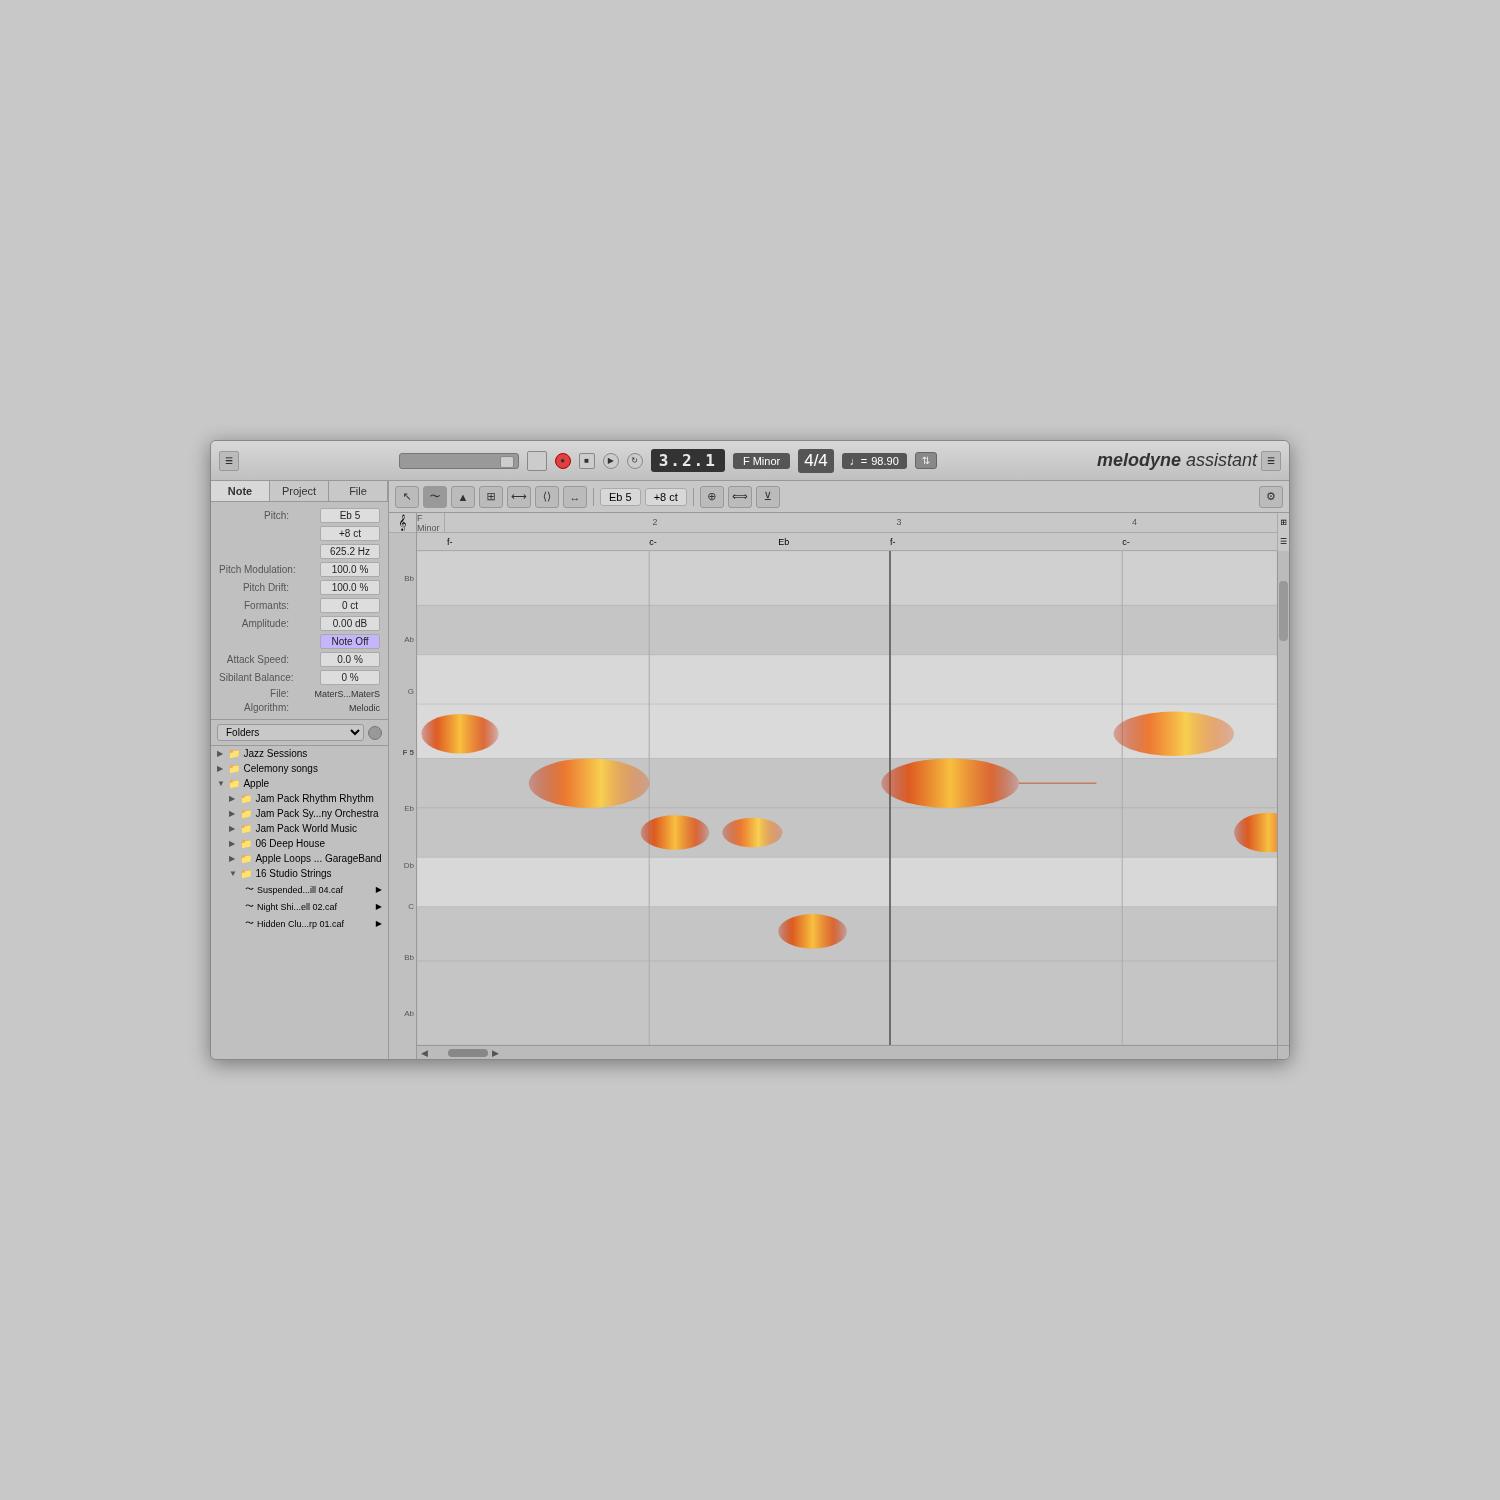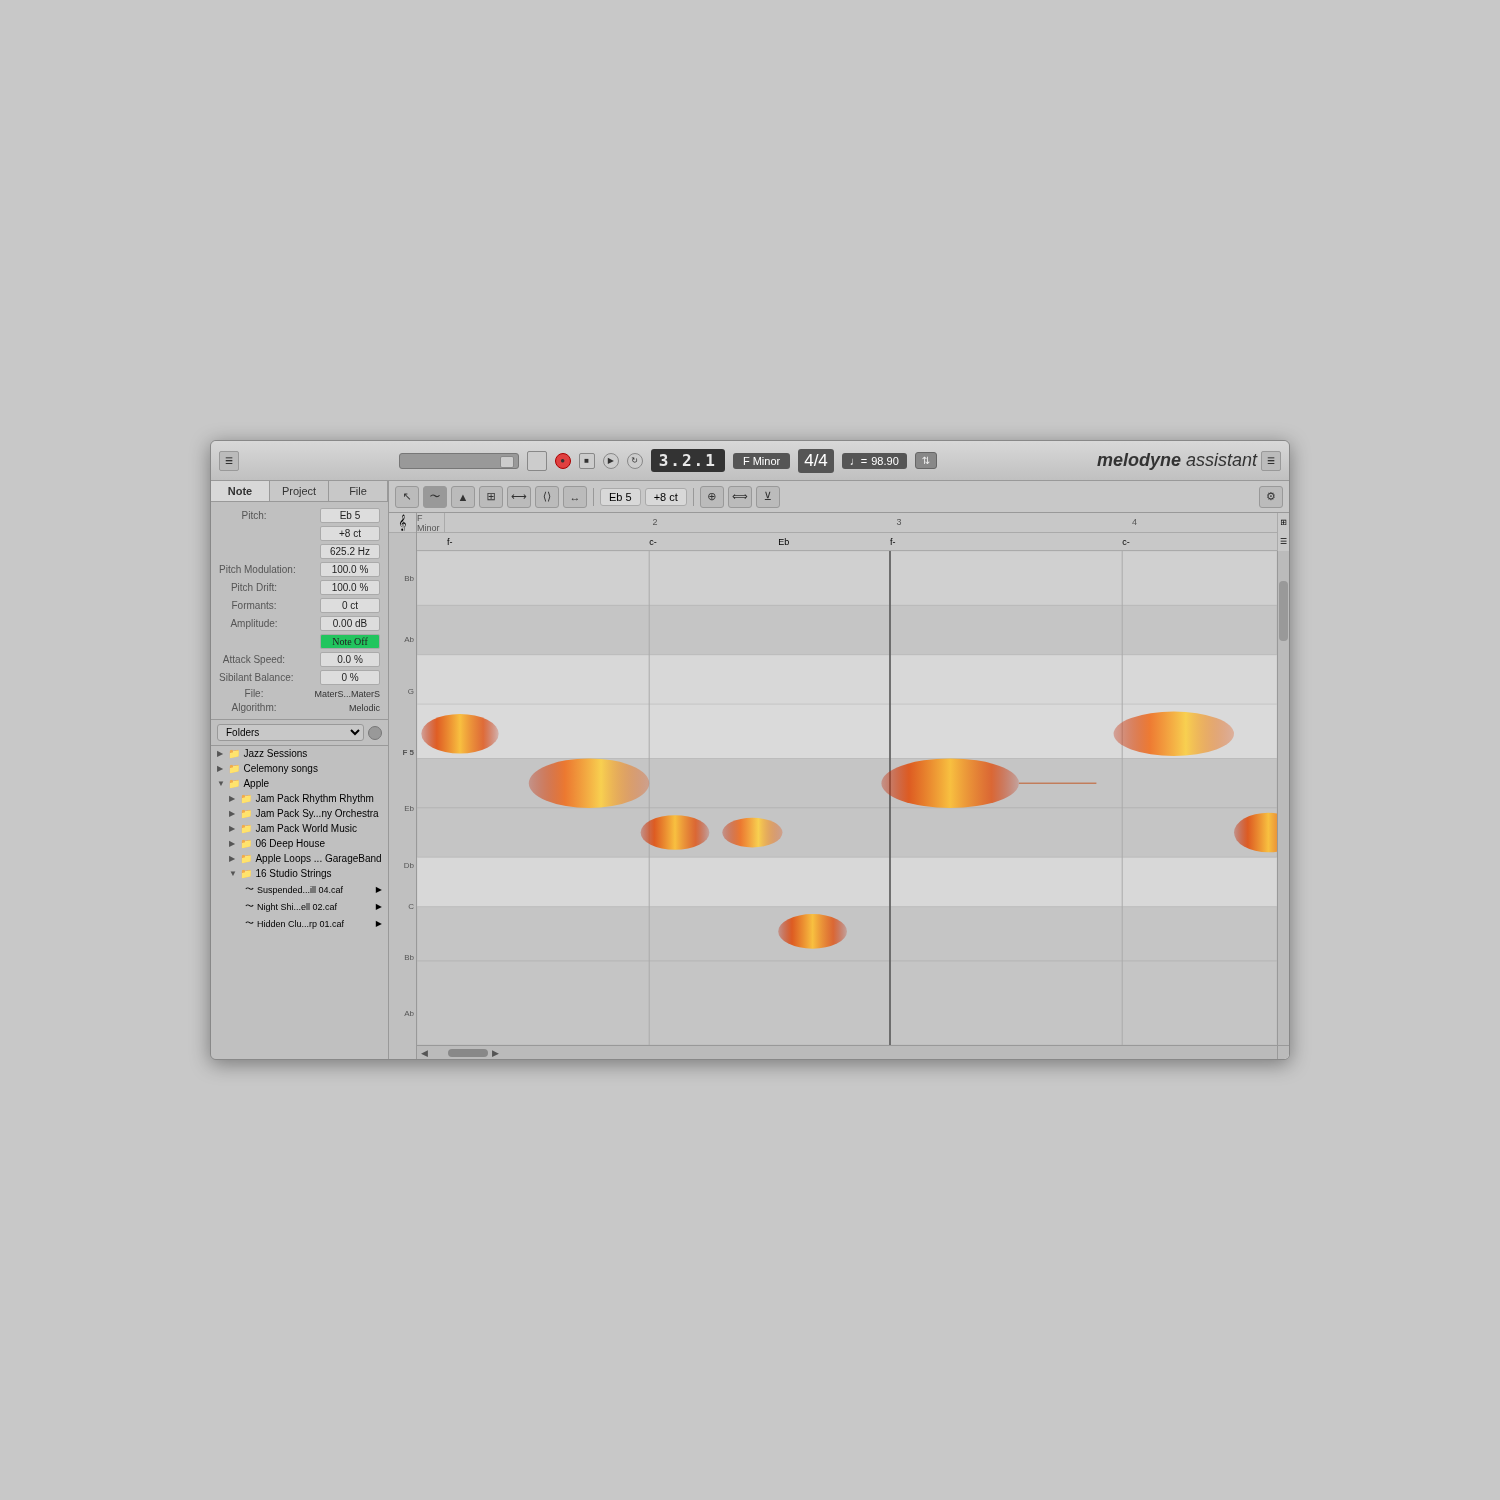--- a/index.html
+++ b/index.html
@@ -173,37 +173,36 @@
       border-bottom: 1px solid #999;
     }
     .prop-row {
       display: flex;
       align-items: center;
       justify-content: space-between;
       font-size: 10px;
     }
     .prop-label {
       color: #555;
-      text-align: center;
+      text-align: right;
       min-width: 70px;
     }
     .prop-value {
       background: #ddd;
       border: 1px solid #aaa;
       border-radius: 2px;
       padding: 1px 4px;
       font-size: 10px;
       min-width: 60px;
       text-align: center;
       color: #222;
     }
     .prop-value.btn {
       cursor: pointer;
-      background: #22c55e;
-      font-family: Liberation Serif, serif;
+      background: #c4b5fd;
     }
     
     .library {
       flex: 1;
       overflow: hidden;
       display: flex;
       flex-direction: column;
     }
     .library-header {
       display: flex;

